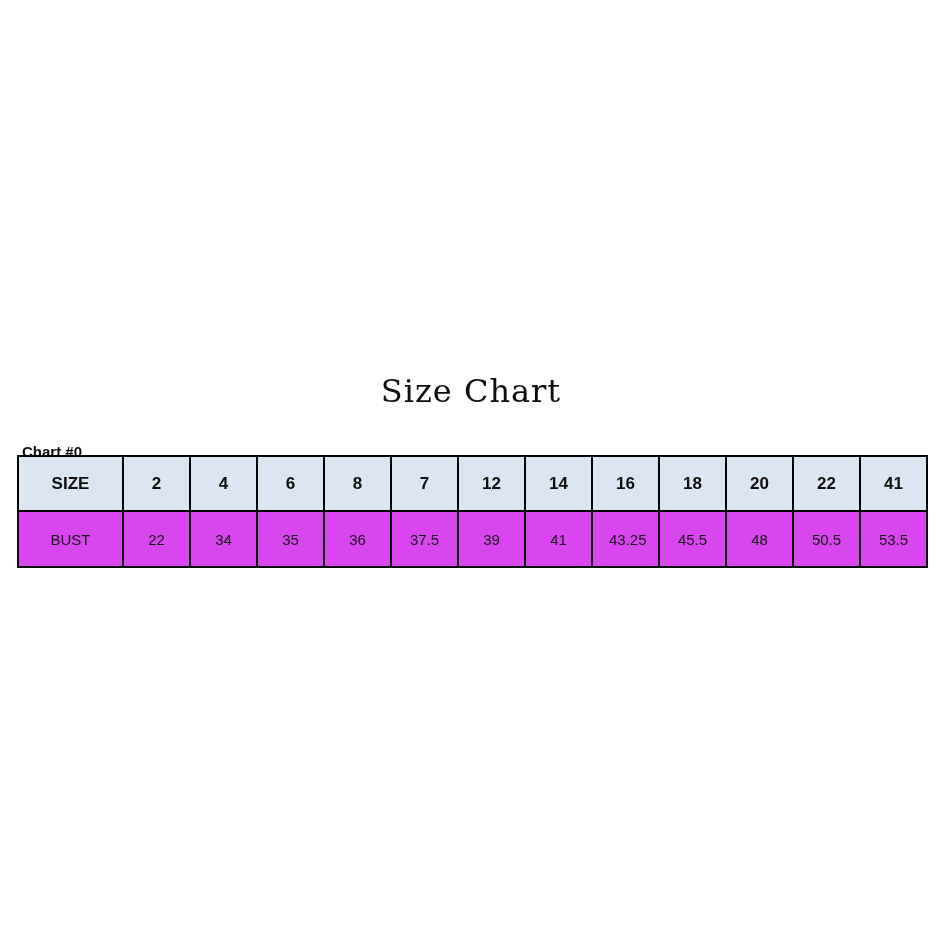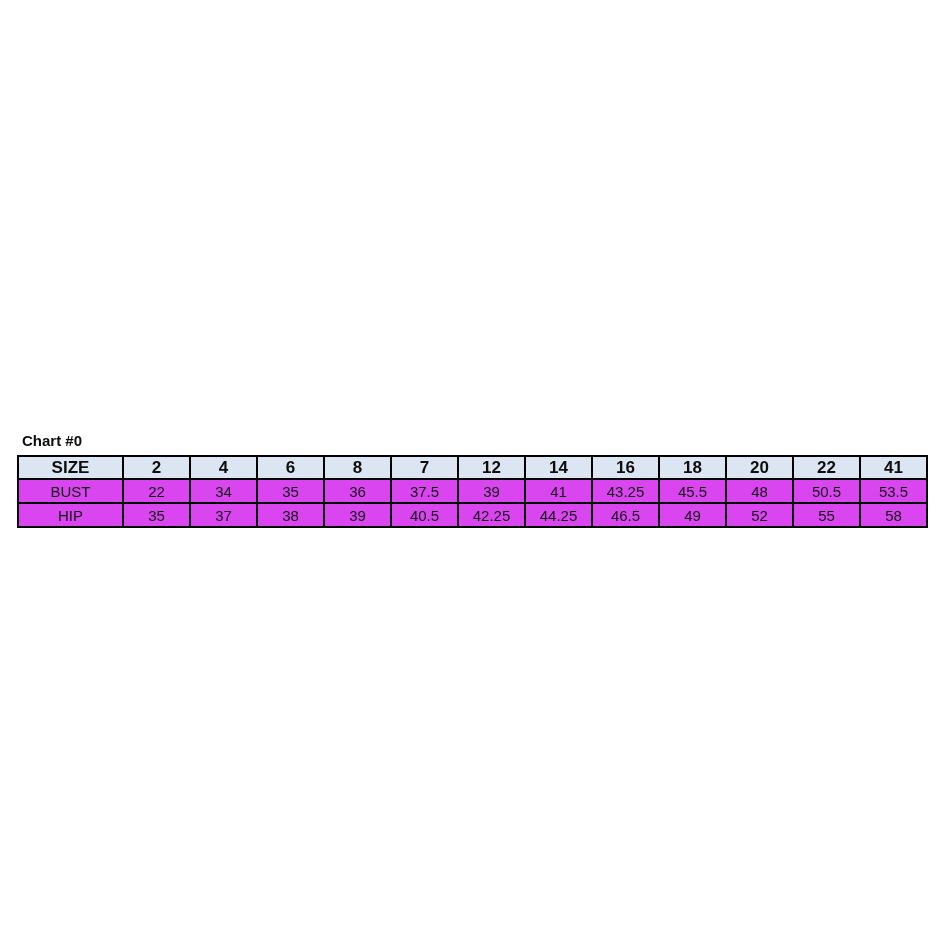--- a/index.html
+++ b/index.html
@@ -24,40 +24,40 @@
     margin: 0;
     text-align: center;
     font-family: "DejaVu Serif", serif;
     font-weight: 400;
     font-size: 32px;
     letter-spacing: 1px;
     color: #0d0d0d;
   }
   .chart-label {
     position: absolute;
-    top: 432px;
+    top: 443px;
     left: 22px;
     font-size: 15px;
     font-weight: bold;
     color: #0d0d0d;
   }
   table.size-table {
     position: absolute;
     top: 455px;
     left: 17px;
     width: 908px;
     border-collapse: collapse;
     table-layout: fixed;
   }
   .size-table th,
   .size-table td {
     border: 2px solid #000000;
     text-align: center;
     vertical-align: middle;
-    padding: 0;
+    padding: 16px;
     overflow: hidden;
     white-space: nowrap;
   }
   .size-table thead th {
     background: #dce6f2;
     font-size: 17px;
     font-weight: bold;
     height: 21px;
     color: #0d0d0d;
   }
@@ -66,20 +66,21 @@
     font-size: 15px;
     font-weight: 400;
     height: 22px;
     color: #141414;
   }
 </style>
 </head>
 <body>
 
 <div class="page">
+  <h1 class="title">Size Chart</h1>
   <div class="chart-label">Chart #0</div>
   <table class="size-table">
     <colgroup id="size-table-cols">
         <col style="width: 105px;">
         <col style="width: 67px;">
         <col style="width: 67px;">
         <col style="width: 67px;">
         <col style="width: 67px;">
         <col style="width: 67px;">
         <col style="width: 67px;">
@@ -116,30 +117,15 @@
           <td>36</td>
           <td>37.5</td>
           <td>39</td>
           <td>41</td>
           <td>43.25</td>
           <td>45.5</td>
           <td>48</td>
           <td>50.5</td>
           <td>53.5</td>
         </tr>
-        <tr>
-          <td>HIP</td>
-          <td>35</td>
-          <td>37</td>
-          <td>38</td>
-          <td>39</td>
-          <td>40.5</td>
-          <td>42.25</td>
-          <td>44.25</td>
-          <td>46.5</td>
-          <td>49</td>
-          <td>52</td>
-          <td>55</td>
-          <td>58</td>
-        </tr>
       </tbody>
   </table>
 </div>
 
 </body></html>

